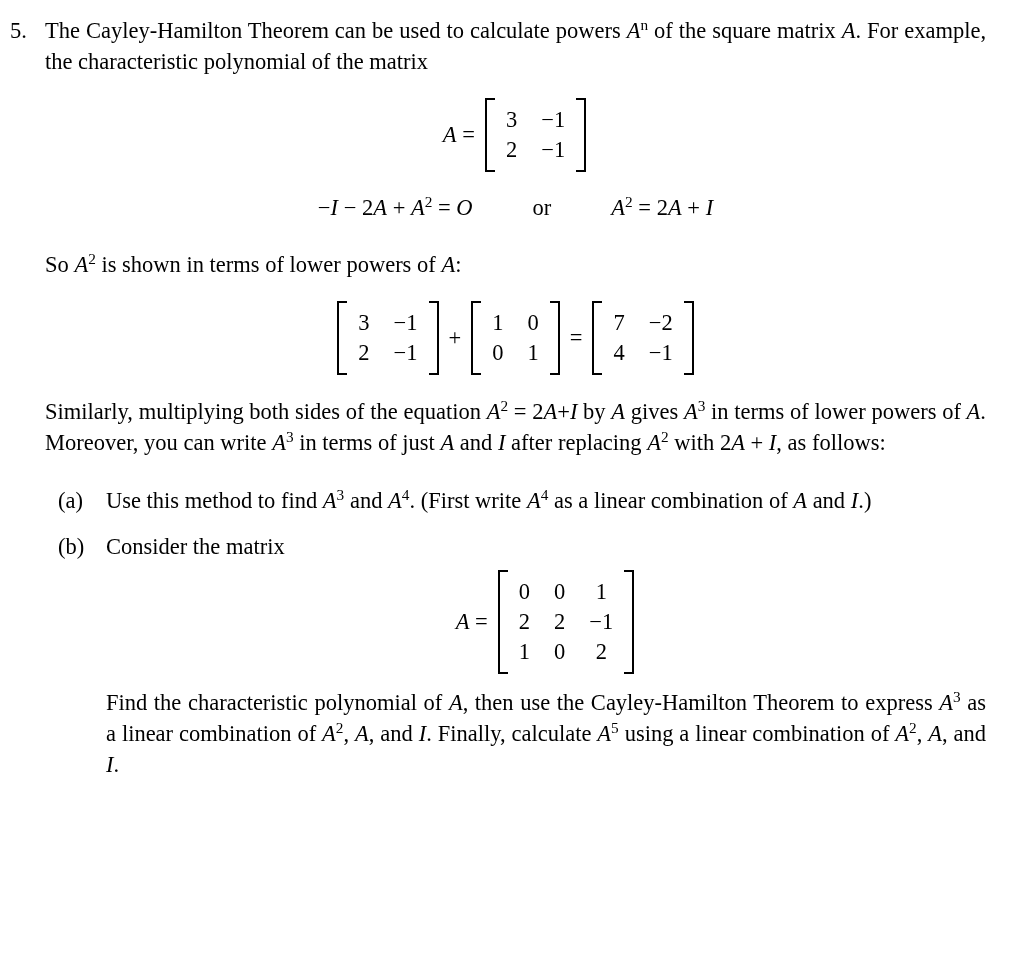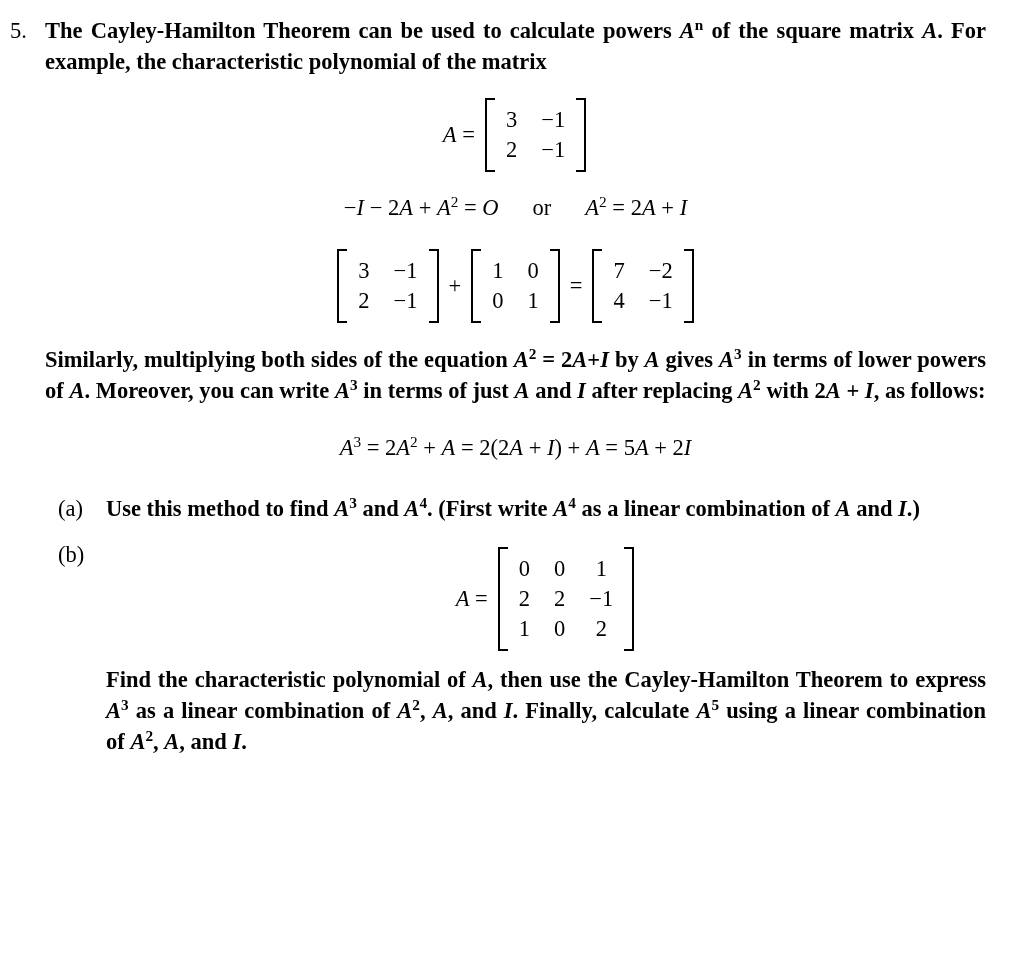--- a/index.html
+++ b/index.html
@@ -30,37 +30,37 @@
   }
   .body5 {
     flex: 1 1 auto;
     min-width: 0;
   }
   p.para {
     margin: 0;
     line-height: 31px;
     hyphens: none;
   }
-  .just { text-align: justify; font-weight: bold; }
+  .just { text-align: justify; }
   i { font-style: italic; }
   sup {
     font-size: 0.68em;
     line-height: 0;
     vertical-align: super;
   }
   
   .display {
     display: flex;
     justify-content: center;
     align-items: center;
     gap: 8px;
     margin: 21px 0;
     line-height: 30px;
   }
-  .display.eq-or { gap: 34px; margin: 9px 0 26px; text-align: center; }
+  .display.eq-or { gap: 60px; margin: 9px 0 26px; text-align: center; }
   .display.eq-a3 { margin: 27px 0 30px; }
   
   .matrix {
     display: inline-flex;
     align-items: stretch;
     margin: 0 2px;
   }
   .brk {
     width: 8px;
     flex: 0 0 8px;
@@ -129,20 +129,21 @@
         </span>
       </div>
 
 
       <div class="display eq-or">
         <span>−<i>I</i> − 2<i>A</i> + <i>A</i><sup>2</sup> = <i>O</i></span>
         <span>or</span>
         <span><i>A</i><sup>2</sup> = 2<i>A</i> + <i>I</i></span>
       </div>
 
+      <p class="para">So <i>A</i><sup>2</sup> is shown in terms of lower powers of <i>A</i>:</p>
 
       <div class="display">
         <span class="matrix">
           <span class="brk brk-l"></span>
           <span class="m-grid" style="grid-template-columns: repeat(2, auto);">
               <span class="m-cell">3</span>
               <span class="m-cell">−1</span>
               <span class="m-cell">2</span>
               <span class="m-cell">−1</span>
             </span>
@@ -167,34 +168,32 @@
               <span class="m-cell">−2</span>
               <span class="m-cell">4</span>
               <span class="m-cell">−1</span>
             </span>
           <span class="brk brk-r"></span>
         </span>
       </div>
 
       <p class="para just">Similarly, multiplying both sides of the equation <i>A</i><sup>2</sup> = 2<i>A</i>+<i>I</i> by <i>A</i> gives <i>A</i><sup>3</sup> in terms of lower powers of <i>A</i>.  Moreover, you can write <i>A</i><sup>3</sup> in terms of just <i>A</i> and <i>I</i> after replacing <i>A</i><sup>2</sup> with 2<i>A</i> + <i>I</i>, as follows:</p>
 
-      <div class="display eq-a3">
-        <span><i>A</i><sup>3</sup> = 2<i>A</i><sup>2</sup> + <i>A</i> = 2(2<i>A</i> + <i>I</i>) + <i>A</i> = 5<i>A</i> + 2<i>I</i></span>
-      </div>
 
       <div class="subitem">
         <span class="sublabel">(a)</span>
         <div class="subbody">
           <p class="para just">Use this method to find <i>A</i><sup>3</sup> and <i>A</i><sup>4</sup>. (First write <i>A</i><sup>4</sup> as a linear combination of <i>A</i> and <i>I</i>.)</p>
         </div>
       </div>
 
       <div class="subitem">
         <span class="sublabel">(b)</span>
         <div class="subbody">
+          <p class="para">Consider the matrix</p>
 
           <div class="display">
             <span><i>A</i> =</span>
             <span class="matrix">
               <span class="brk brk-l"></span>
               <span class="m-grid" style="grid-template-columns: repeat(3, auto);">
                   <span class="m-cell">0</span>
                   <span class="m-cell">0</span>
                   <span class="m-cell">1</span>
                   <span class="m-cell">2</span>

